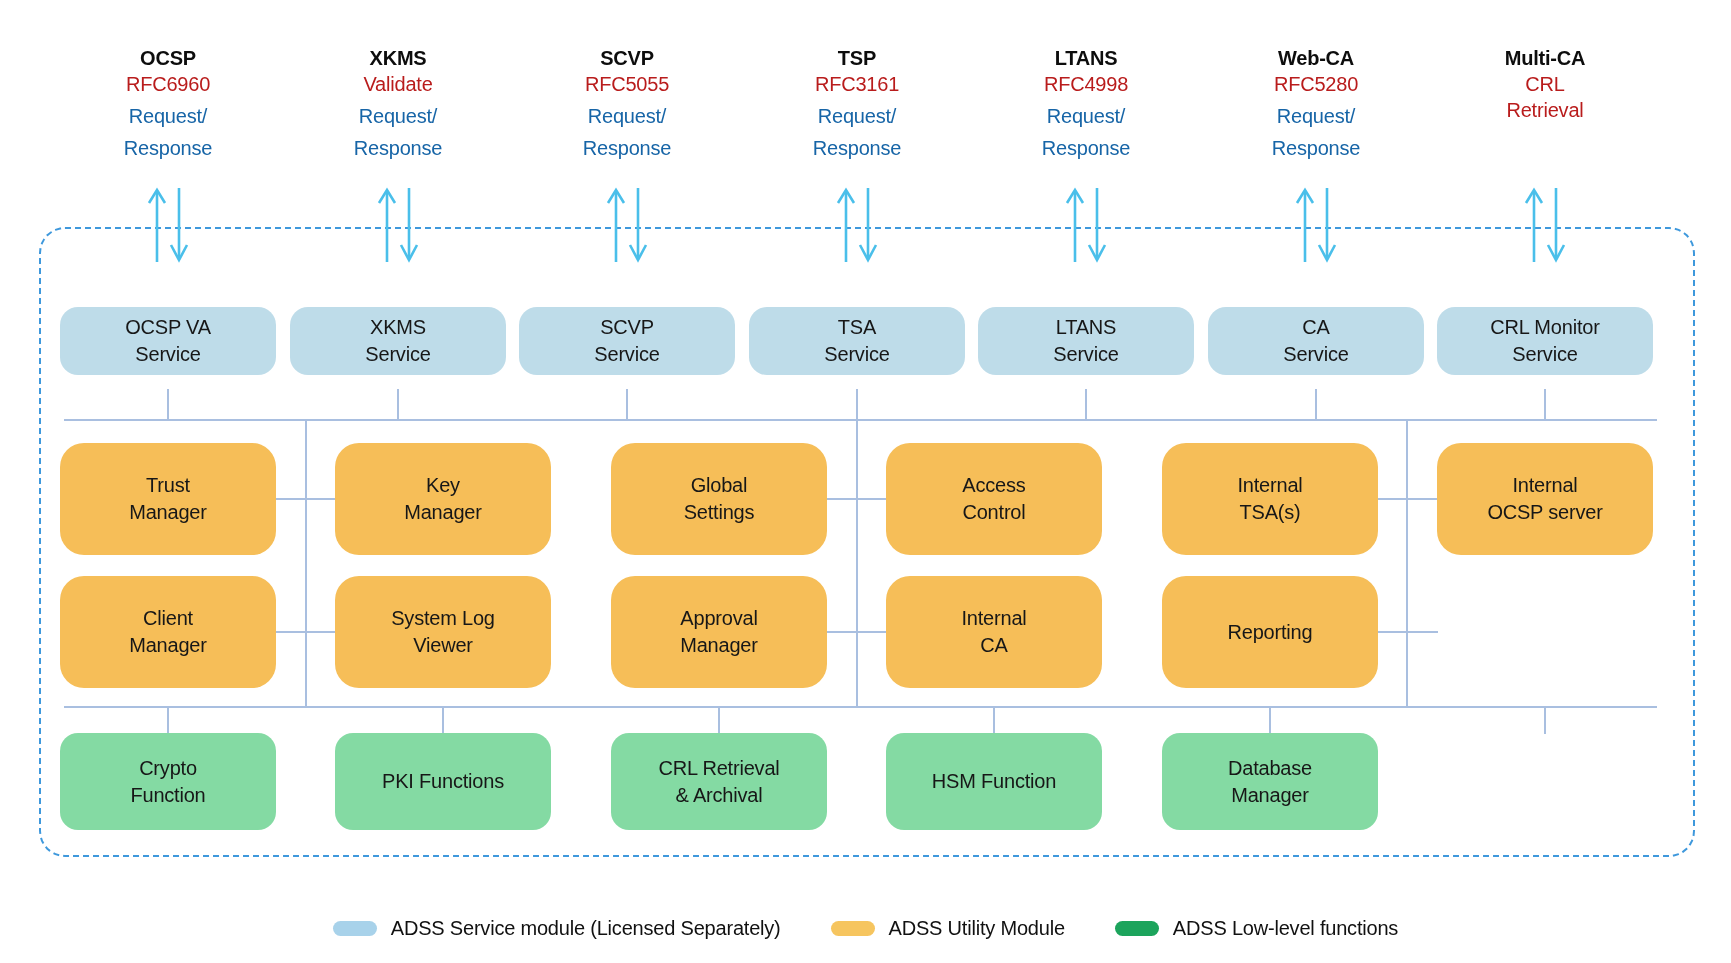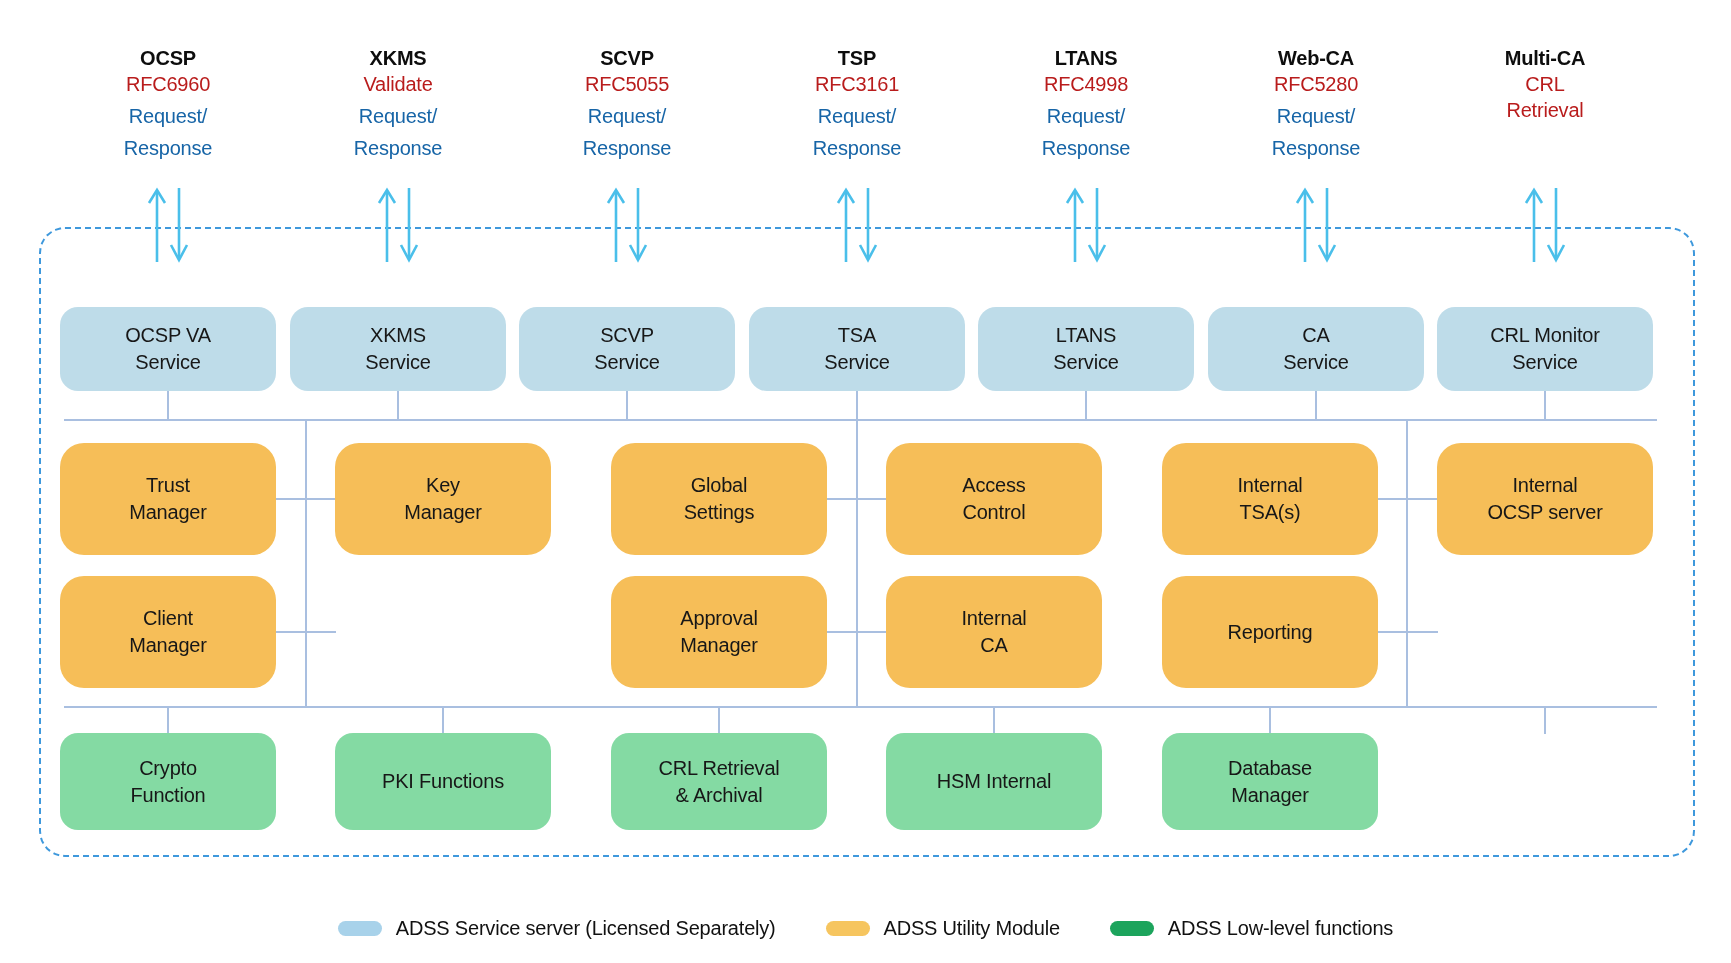--- a/index.html
+++ b/index.html
@@ -25,21 +25,21 @@
   .proto-sub{font-weight:400;color:#b91c1c;}
   .proto-req{font-weight:500;color:#1765a7;margin-top:6px;}
   
   .arrows{position:absolute;top:184px;width:48px;height:80px;}
   
   .box{
     position:absolute;width:216px;display:flex;align-items:center;justify-content:center;
     text-align:center;white-space:pre-line;font-size:20px;line-height:27px;
     letter-spacing:-0.2px;color:#171717;
   }
-  .svc{top:307px;height:84px;background:#bedce9;border-radius:18px;}
+  .svc{top:307px;height:68px;background:#bedce9;border-radius:18px;}
   .util{height:112px;background:#f6be58;border-radius:24px;}
   .util.r1{top:443px;text-align:center;}
   .util.r2{top:576px;}
   .low{top:733px;height:97px;background:#84daa3;border-radius:18px;}
   
   .legend{
     position:absolute;left:0;top:917px;width:100%;display:flex;
     justify-content:center;align-items:center;gap:50px;
   }
   .legend-item{display:flex;align-items:center;gap:14px;font-size:20px;color:#111;letter-spacing:-0.2px;}
@@ -202,39 +202,41 @@
 Settings</div>
   <div class="box util r1" style="left:886px">Access
 Control</div>
   <div class="box util r1" style="left:1162px">Internal
 TSA(s)</div>
   <div class="box util r1" style="left:1437px">Internal
 OCSP server</div>
 
   <div class="box util r2" style="left:60px">Client
 Manager</div>
+  <div class="box util r2" style="left:335px">System Log
+Viewer</div>
   <div class="box util r2" style="left:611px">Approval
 Manager</div>
   <div class="box util r2" style="left:886px">Internal
 CA</div>
   <div class="box util r2" style="left:1162px">Reporting</div>
 
   <div class="box low" style="left:60px">Crypto
 Function</div>
   <div class="box low" style="left:335px">PKI Functions</div>
   <div class="box low" style="left:611px">CRL Retrieval
 &amp; Archival</div>
-  <div class="box low" style="left:886px">HSM Internal</div>
+  <div class="box low" style="left:886px">HSM Function</div>
   <div class="box low" style="left:1162px">Database
 Manager</div>
 
   <div class="legend">
     <div class="legend-item">
       <span class="chip" style="background: rgb(168, 210, 234);"></span>
-      <span>ADSS Service server (Licensed Separately)</span>
+      <span>ADSS Service module (Licensed Separately)</span>
     </div>
     <div class="legend-item">
       <span class="chip" style="background: rgb(246, 197, 95);"></span>
       <span>ADSS Utility Module</span>
     </div>
     <div class="legend-item">
       <span class="chip" style="background: rgb(28, 164, 92);"></span>
       <span>ADSS Low-level functions</span>
     </div>
   </div>

